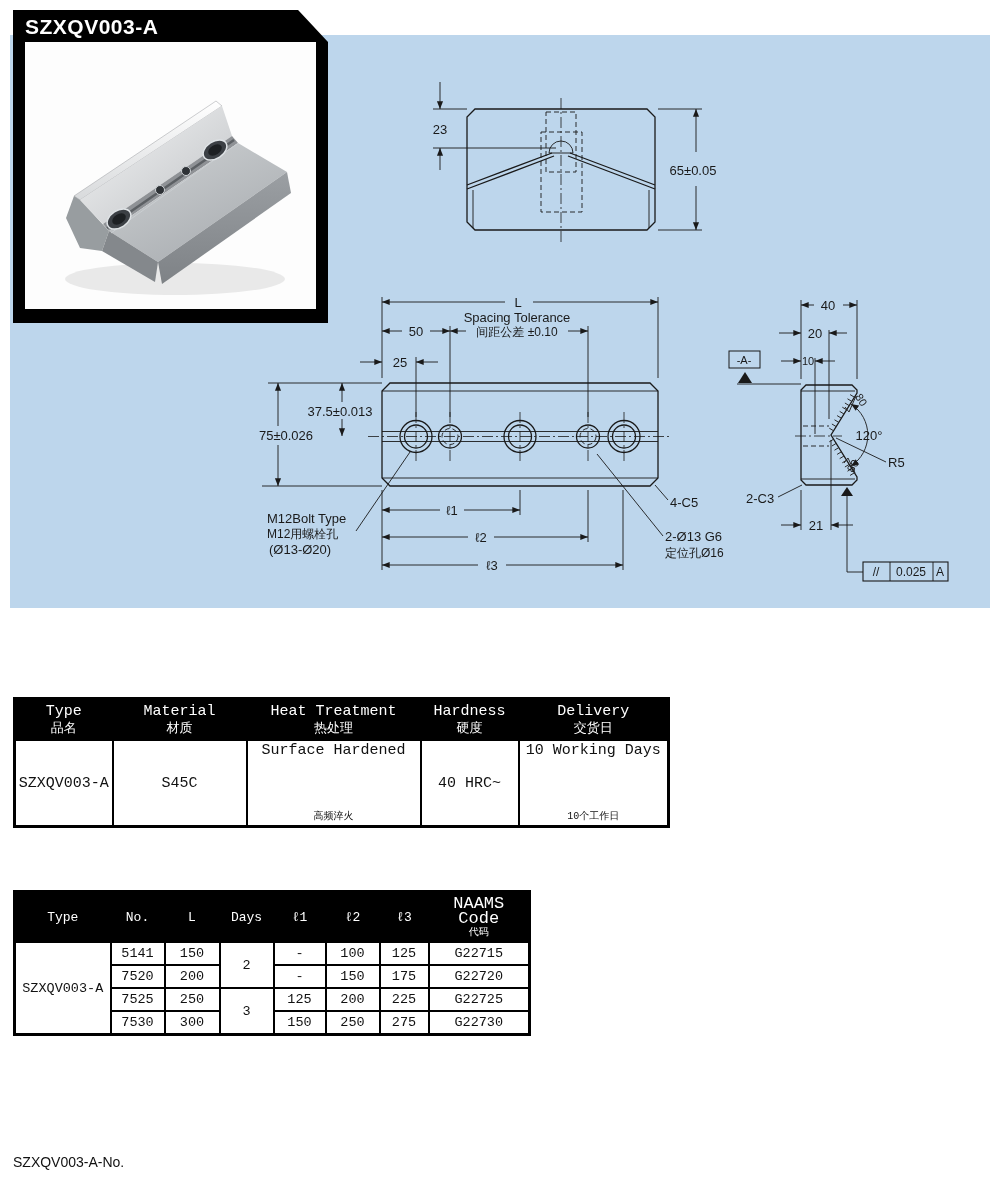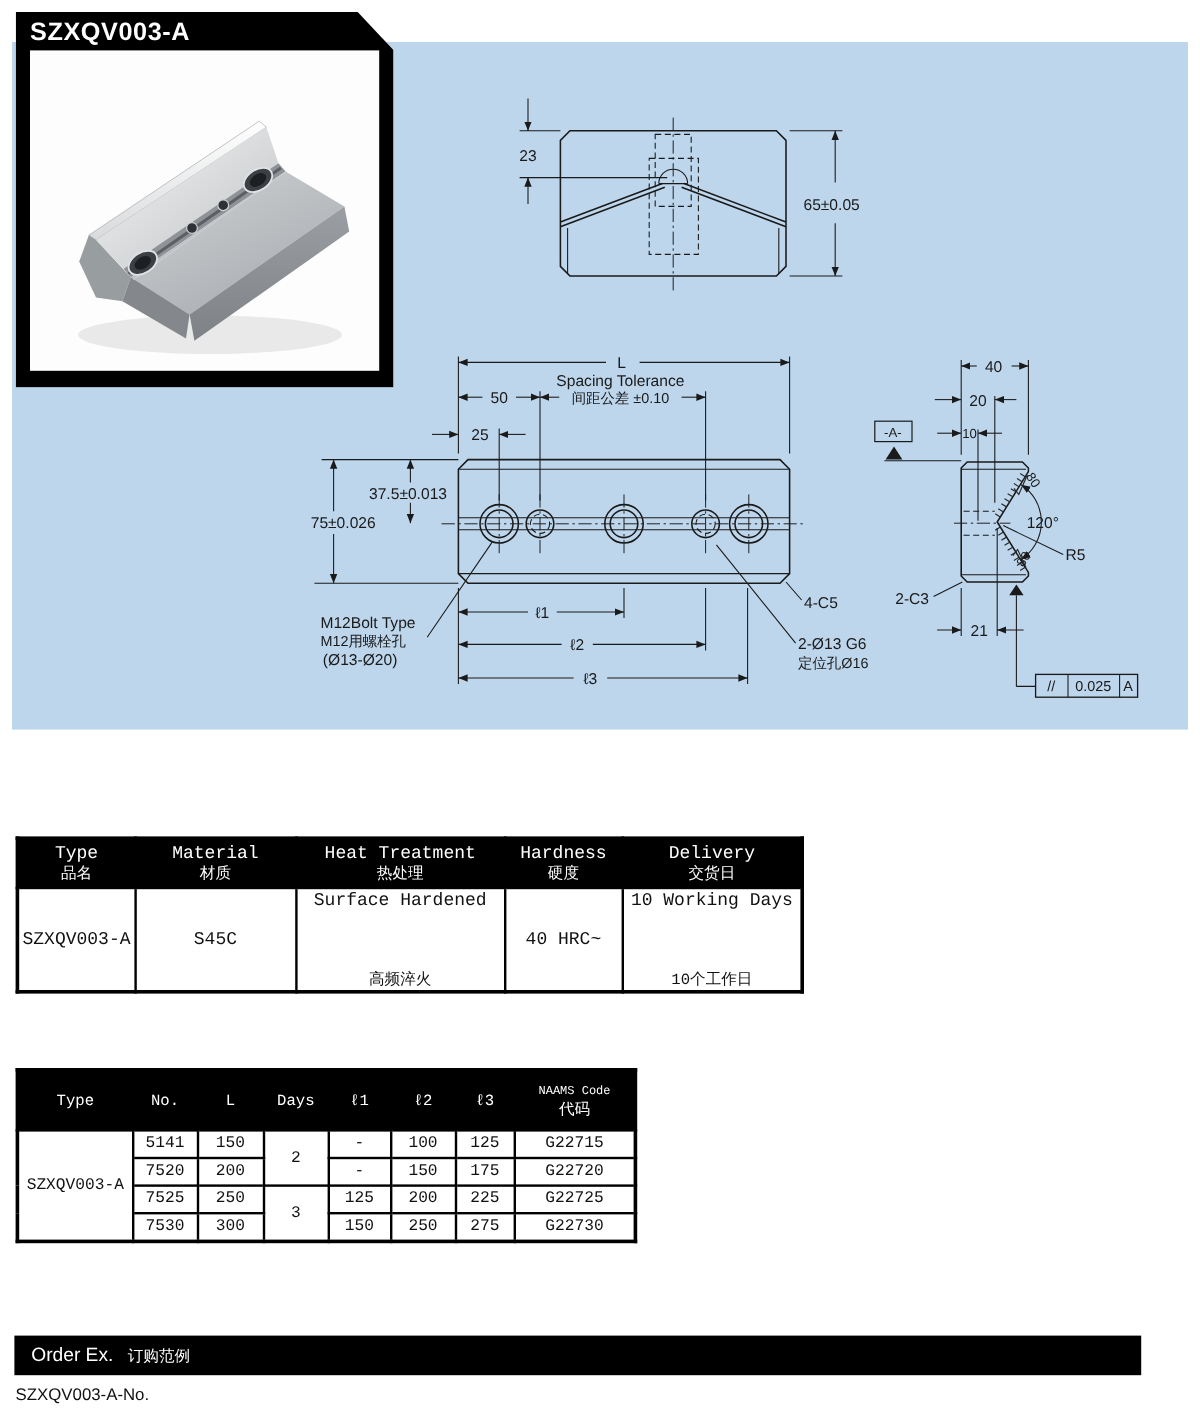--- a/index.html
+++ b/index.html
@@ -26,28 +26,28 @@
   .tick{stroke:#2a2a2a;fill:none;stroke-width:1;}
 
   
   table{border-collapse:collapse;table-layout:fixed;font-family:Liberation Mono, monospace;}
   .spec-table{position:absolute;left:13px;top:697px;width:654px;border:3px solid #000;}
   .spec-table th{background:#000;color:#fff;font-weight:normal;height:39px;padding:0;border:2px solid #000;}
   .spec-table td{border:2px solid #000;height:64px;text-align:center;font-size:15px;background:#fff;padding:0;}
   .h-en{display:block;font-size:15px;line-height:18px;}
   .h-cn{display:block;font-size:13px;line-height:15px;}
   .c-en{display:block;font-size:15px;line-height:19px;}
-  .c-cn{display:block;font-size:13px;line-height:17px;margin-top:48px;}
+  .c-cn{display:block;font-size:10px;line-height:17px;margin-top:48px;}
 
   
   .size-table{position:absolute;left:13px;top:890px;width:515px;border:3px solid #000;}
   .size-table th{background:#000;color:#fff;font-weight:normal;height:48px;font-size:13px;padding:0;border:2px solid #000;}
   .size-table td{border:2px solid #000;text-align:center;font-size:13.5px;height:21px;background:#fff;padding:0;}
-  .nh-en{display:block;font-size:10px;line-height:15px;}
-  .nh-cn{display:block;font-size:13px;line-height:13px;}
+  .nh-en{display:block;font-size:17px;line-height:15px;}
+  .nh-cn{display:block;font-size:10px;line-height:13px;}
 
   .order-bar{position:absolute;left:12px;top:1113px;width:939px;height:33px;background:#000;color:#fff;
              display:flex;align-items:center;gap:12px;padding-left:14px;box-sizing:border-box;}
   .order-en{font-size:16px;}
   .order-cn{font-size:13px;}
   .order-example{position:absolute;left:13px;top:1154px;font-size:14px;color:#111;}
 </style>
 </head>
 <body>
 
@@ -371,19 +371,15 @@
         <td>7530</td>
         <td>300</td>
         <td>150</td>
         <td>250</td>
         <td>275</td>
         <td>G22730</td>
       </tr>
     </tbody>
   </table>
 
-  <div class="order-bar">
-    <span class="order-en">Order Ex.</span>
-    <span class="order-cn">订购范例</span>
-  </div>
   <div class="order-example">SZXQV003-A-No.</div>
 
 </div>
 
 </body></html>

